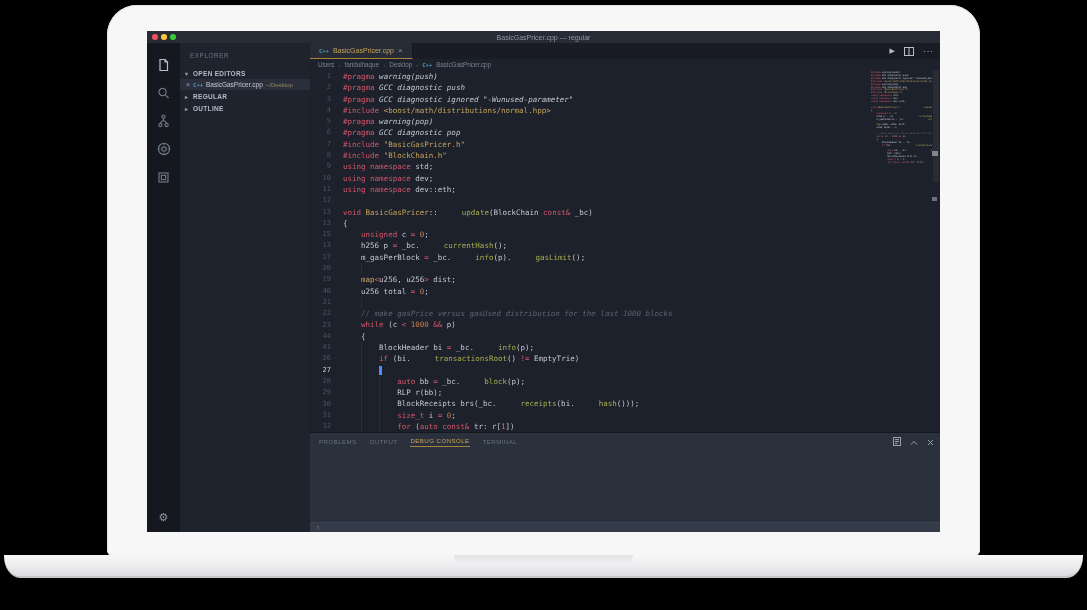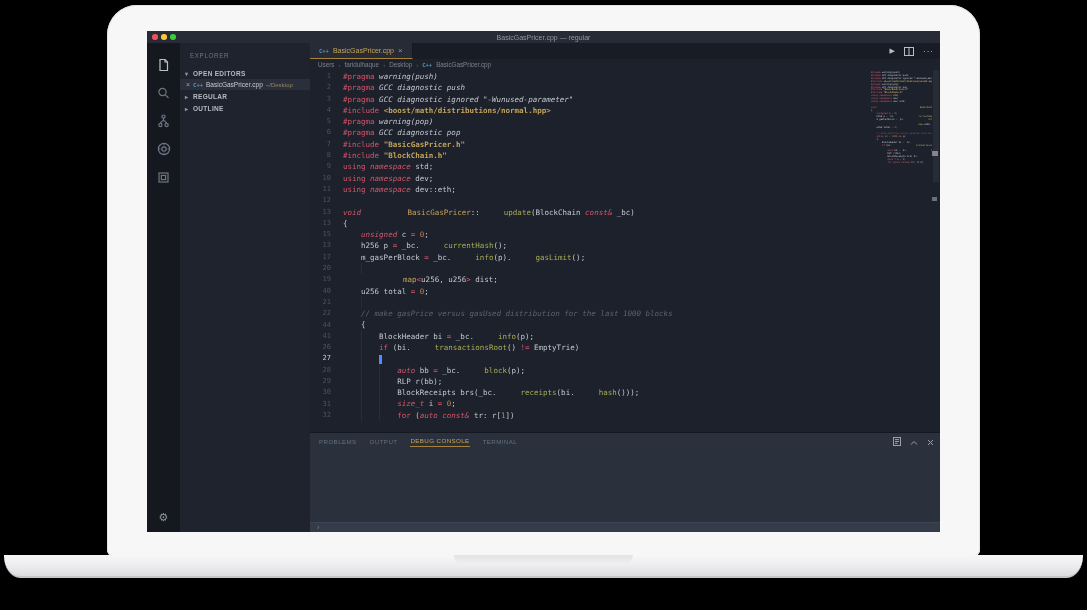--- a/index.html
+++ b/index.html
@@ -68,22 +68,22 @@
   .codepane{flex:1;overflow:hidden;padding-top:1px;}
   .line{display:flex;height:11.3px;align-items:center;}
   .ln{width:33px;flex:none;text-align:right;padding-right:12px;color:#4a5263;
       font:7px/11.3px "DejaVu Sans Mono",monospace;}
   .ln.cur{color:#c8cdd6;}
   .lc{font:7.5px/11.3px "DejaVu Sans Mono",monospace;white-space:pre;color:#c3c8d1;}
   .g{display:inline-block;width:4ch;height:11.3px;vertical-align:middle;}
   .gb{border-left:1px solid rgba(255,255,255,.055);}
   .cursor{display:inline-block;width:2.5px;height:9px;background:#528bff;vertical-align:middle;}
 
-  .tk-d{color:#d5566a;} .tk-k{color:#d5566a;} .tk-ki{color:#d5566a;font-style:italic;}
-  .tk-i{color:#c3c8d1;font-style:italic;} .tk-s{color:#c2a35c;font-weight:bold;} .tk-t{color:#c9a45a;margin-left:42px;}
+  .tk-d{color:#d5566a;} .tk-k{color:#d5566a;} .tk-ki{color:#d5566a;}
+  .tk-i{color:#c3c8d1;font-style:italic;} .tk-s{color:#c2a35c;} .tk-t{color:#c9a45a;}
   .tk-f{color:#a8ad52;margin-left:24px;} .tk-n{color:#c97f4e;} .tk-o{color:#d5566a;} .tk-p{color:#c3c8d1;}
   .tk-c{color:#5b6270;font-style:italic;text-align:right;}
 
   .minimap{width:64px;flex:none;padding:2px 0 0 3px;overflow:hidden;}
   .mm-line{font:2.3px/2.9px "DejaVu Sans Mono",monospace;white-space:pre;}
   .scrollcol{width:8px;flex:none;position:relative;}
   .sc-slider{position:absolute;left:1px;top:0;width:6px;height:112px;background:rgba(255,255,255,.05);}
   .sc-mark1{position:absolute;left:0px;top:81px;width:6px;height:5px;background:rgba(205,210,220,.55);}
   .sc-mark2{position:absolute;left:0px;top:127px;width:5px;height:4px;background:rgba(205,210,220,.45);}
 
@@ -304,20 +304,24 @@
                 <span class="ln">40</span>
                 <span class="lc"><span class="g"></span><span class="tk-p">u256 total </span><span class="tk-o">=</span><span class="tk-p"> </span><span class="tk-n">0</span><span class="tk-p">;</span></span>
               </div>
               <div class="line">
                 <span class="ln">21</span>
                 <span class="lc"><span class="g"></span><span class="g gb"></span></span>
               </div>
               <div class="line">
                 <span class="ln">22</span>
                 <span class="lc"><span class="g"></span><span class="tk-c">// make gasPrice versus gasUsed distribution for the last 1000 blocks</span></span>
+              </div>
+              <div class="line">
+                <span class="ln">23</span>
+                <span class="lc"><span class="g"></span><span class="tk-k">while</span><span class="tk-p"> (c </span><span class="tk-o">&lt;</span><span class="tk-p"> </span><span class="tk-n">1000</span><span class="tk-p"> </span><span class="tk-o">&amp;&amp;</span><span class="tk-p"> p)</span></span>
               </div>
               <div class="line">
                 <span class="ln">44</span>
                 <span class="lc"><span class="g"></span><span class="tk-p">{</span></span>
               </div>
               <div class="line">
                 <span class="ln">41</span>
                 <span class="lc"><span class="g"></span><span class="g gb"></span><span class="tk-p">BlockHeader bi </span><span class="tk-o">=</span><span class="tk-p"> _bc.</span><span class="tk-f">info</span><span class="tk-p">(p);</span></span>
               </div>
               <div class="line">

